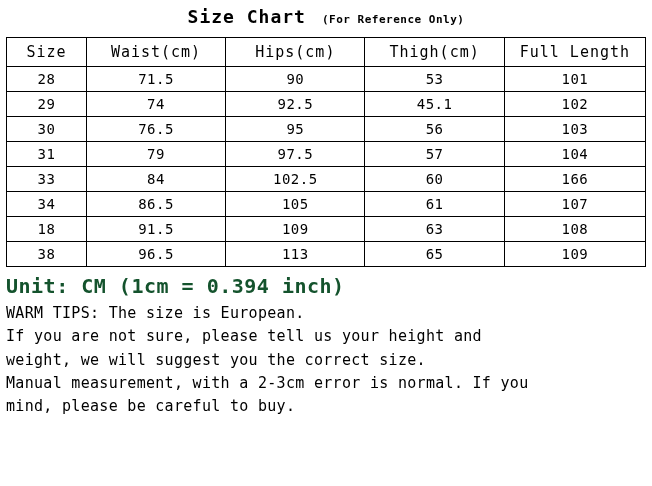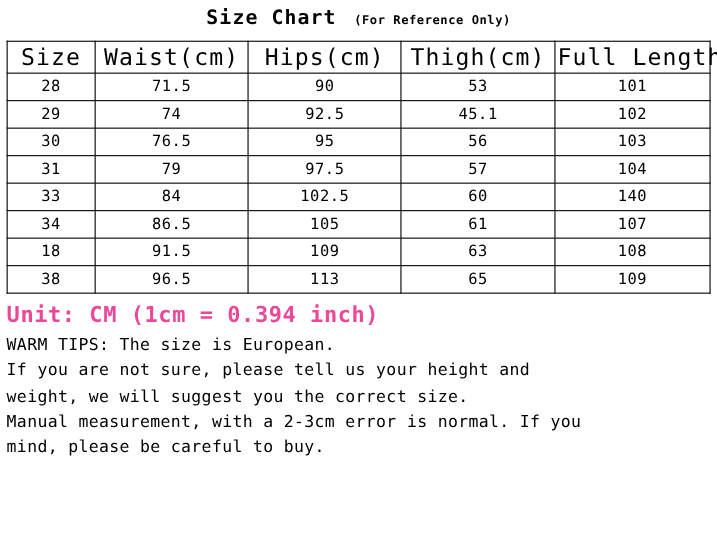--- a/index.html
+++ b/index.html
@@ -49,21 +49,21 @@
     border: 1px solid #000000;
     text-align: center;
     font-size: 14px;
     height: 24px;
     padding: 0 2px;
     font-weight: normal;
     letter-spacing: 0.5px;
     white-space: nowrap;
   }
   table.size-table thead th {
-    font-size: 21px;
+    font-size: 15px;
     height: 28px;
     letter-spacing: 1px;
   }
   table.size-table col.c0 { width: 12.5%; }
   table.size-table col.c1 { width: 21.8%; }
   table.size-table col.c2 { width: 21.8%; }
   table.size-table col.c3 { width: 21.8%; }
   table.size-table col.c4 { width: 22.1%; }
 
   .notes {
@@ -139,21 +139,21 @@
         <td>79</td>
         <td>97.5</td>
         <td>57</td>
         <td>104</td>
       </tr>
       <tr>
         <td>33</td>
         <td>84</td>
         <td>102.5</td>
         <td>60</td>
-        <td>140</td>
+        <td>166</td>
       </tr>
       <tr>
         <td>34</td>
         <td>86.5</td>
         <td>105</td>
         <td>61</td>
         <td>107</td>
       </tr>
       <tr>
         <td>18</td>
@@ -166,21 +166,21 @@
         <td>38</td>
         <td>96.5</td>
         <td>113</td>
         <td>65</td>
         <td>109</td>
       </tr>
     </tbody>
   </table>
 
   <div class="notes">
-    <div class="unit-line" style="color: #ec4899;">Unit: CM (1cm = 0.394 inch)</div>
+    <div class="unit-line" style="color: #14532d;">Unit: CM (1cm = 0.394 inch)</div>
     <div class="tip-line">WARM TIPS: The size is European.</div>
     <div class="tip-line">If you are not sure, please tell us your height and</div>
     <div class="tip-line">weight, we will suggest you the correct size.</div>
     <div class="tip-line">Manual measurement, with a 2-3cm error is normal. If you</div>
     <div class="tip-line">mind, please be careful to buy.</div>
   </div>
 
 </div>
 
 </body></html>

